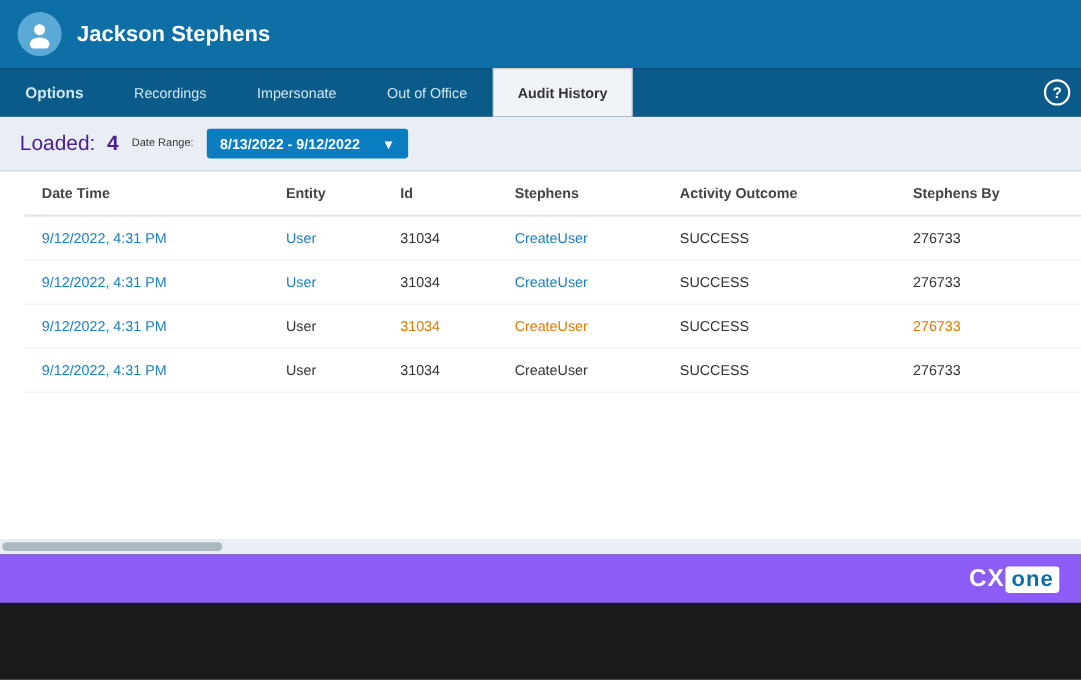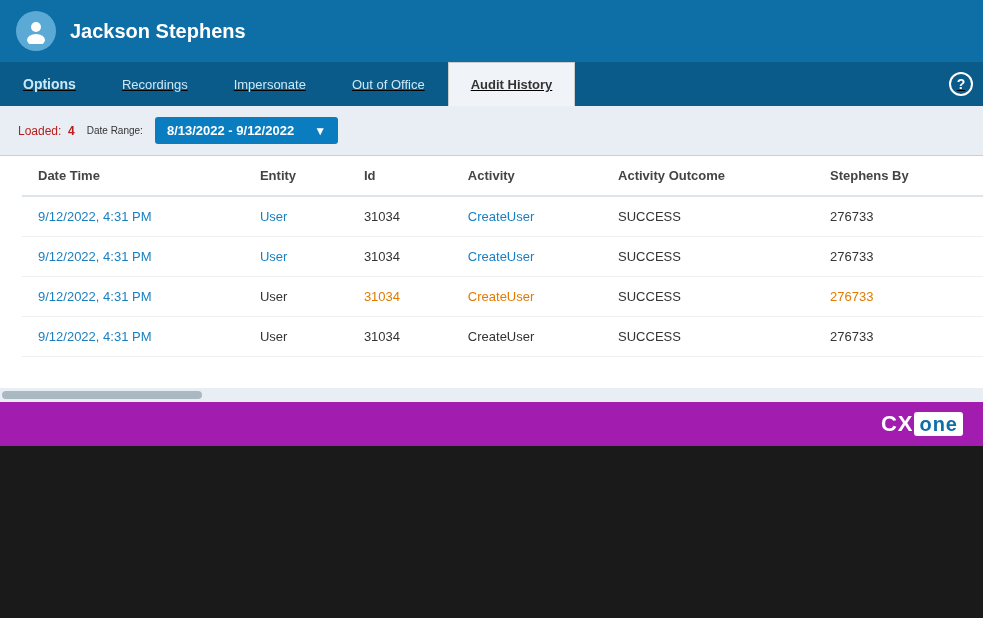--- a/index.html
+++ b/index.html
@@ -7,21 +7,21 @@
       font-family: Arial, sans-serif;
       font-size: 13px;
       background: #1a1a1a;
       width: 983px;
       height: 618px;
       overflow: hidden;
     }
 
     .outer-frame {
       width: 983px;
-      height: 446px;
+      height: 548px;
       background: #111;
       display: flex;
       flex-direction: column;
     }
 
     
     .top-header {
       background: #0e6ea6;
       display: flex;
       align-items: center;
@@ -49,21 +49,20 @@
     }
 
     
     .nav-bar {
       background: #0a5a8a;
       display: flex;
       align-items: stretch;
       height: 44px;
       flex-shrink: 0;
       position: relative;
-      text-decoration: underline;
     }
     .nav-tab {
       display: flex;
       align-items: center;
       justify-content: center;
       padding: 0 22px;
       color: #cce8f5;
       cursor: pointer;
       border: 1px solid transparent;
       font-size: 13px;
@@ -109,22 +108,22 @@
       background: #e8eef3;
       border-bottom: 1px solid #c5d0da;
       display: flex;
       align-items: center;
       padding: 10px 18px;
       gap: 12px;
       flex-shrink: 0;
       height: 50px;
     }
     .loaded-label {
-      color: #b91c1c;
-      font-size: 12px;
+      color: #4c1d95;
+      font-size: 19px;
       white-space: nowrap;
     }
     .loaded-count {
       font-weight: bold;
     }
     .search-container {
       display: flex;
       align-items: center;
       background: white;
       border: 1px solid #c0cdd6;
@@ -215,21 +214,21 @@
     }
     .scroll-thumb {
       background: #aab8c2;
       height: 8px;
       width: 200px;
       border-radius: 4px;
     }
 
     
     .footer {
-      background: #a21caf;
+      background: #8b5cf6;
       height: 44px;
       display: flex;
       align-items: center;
       justify-content: flex-end;
       padding: 0 20px;
       flex-shrink: 0;
     }
     .cxone-logo {
       color: white;
       font-size: 22px;
@@ -298,21 +297,21 @@
       </button>
     </div>
 
     <div class="table-container">
       <table>
         <thead>
           <tr>
             <th>Date Time</th>
             <th>Entity</th>
             <th>Id</th>
-            <th>Activity</th>
+            <th>Stephens</th>
             <th>Activity Outcome</th>
             <th>Stephens By</th>
           </tr>
         </thead>
         <tbody id="table-body">
         <tr>
               <td><span class="link-blue">9/12/2022, 4:31 PM</span></td>
               <td><span class="link-blue">User</span></td>
               <td><span>31034</span></td>
               <td><span class="link-blue">CreateUser</span></td>

